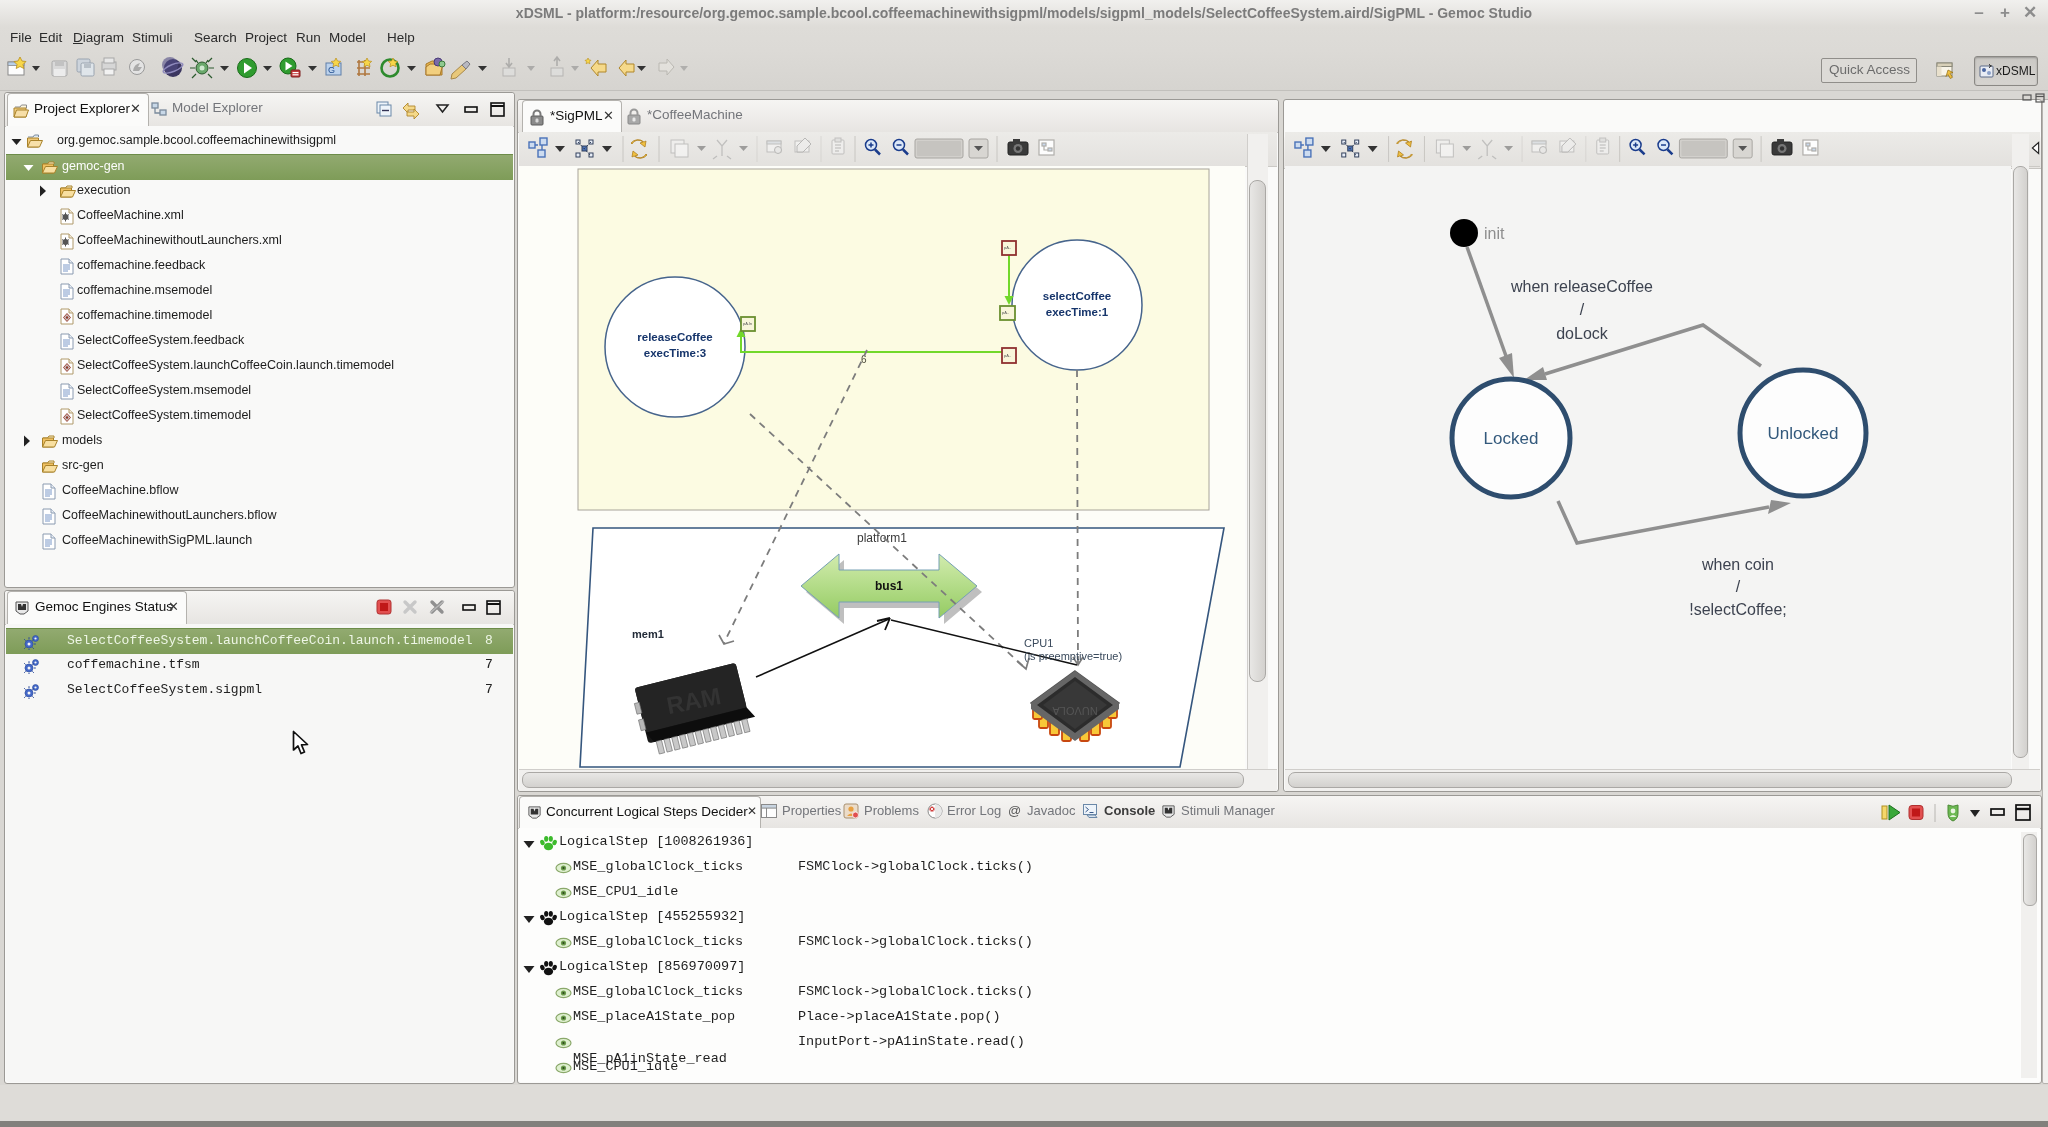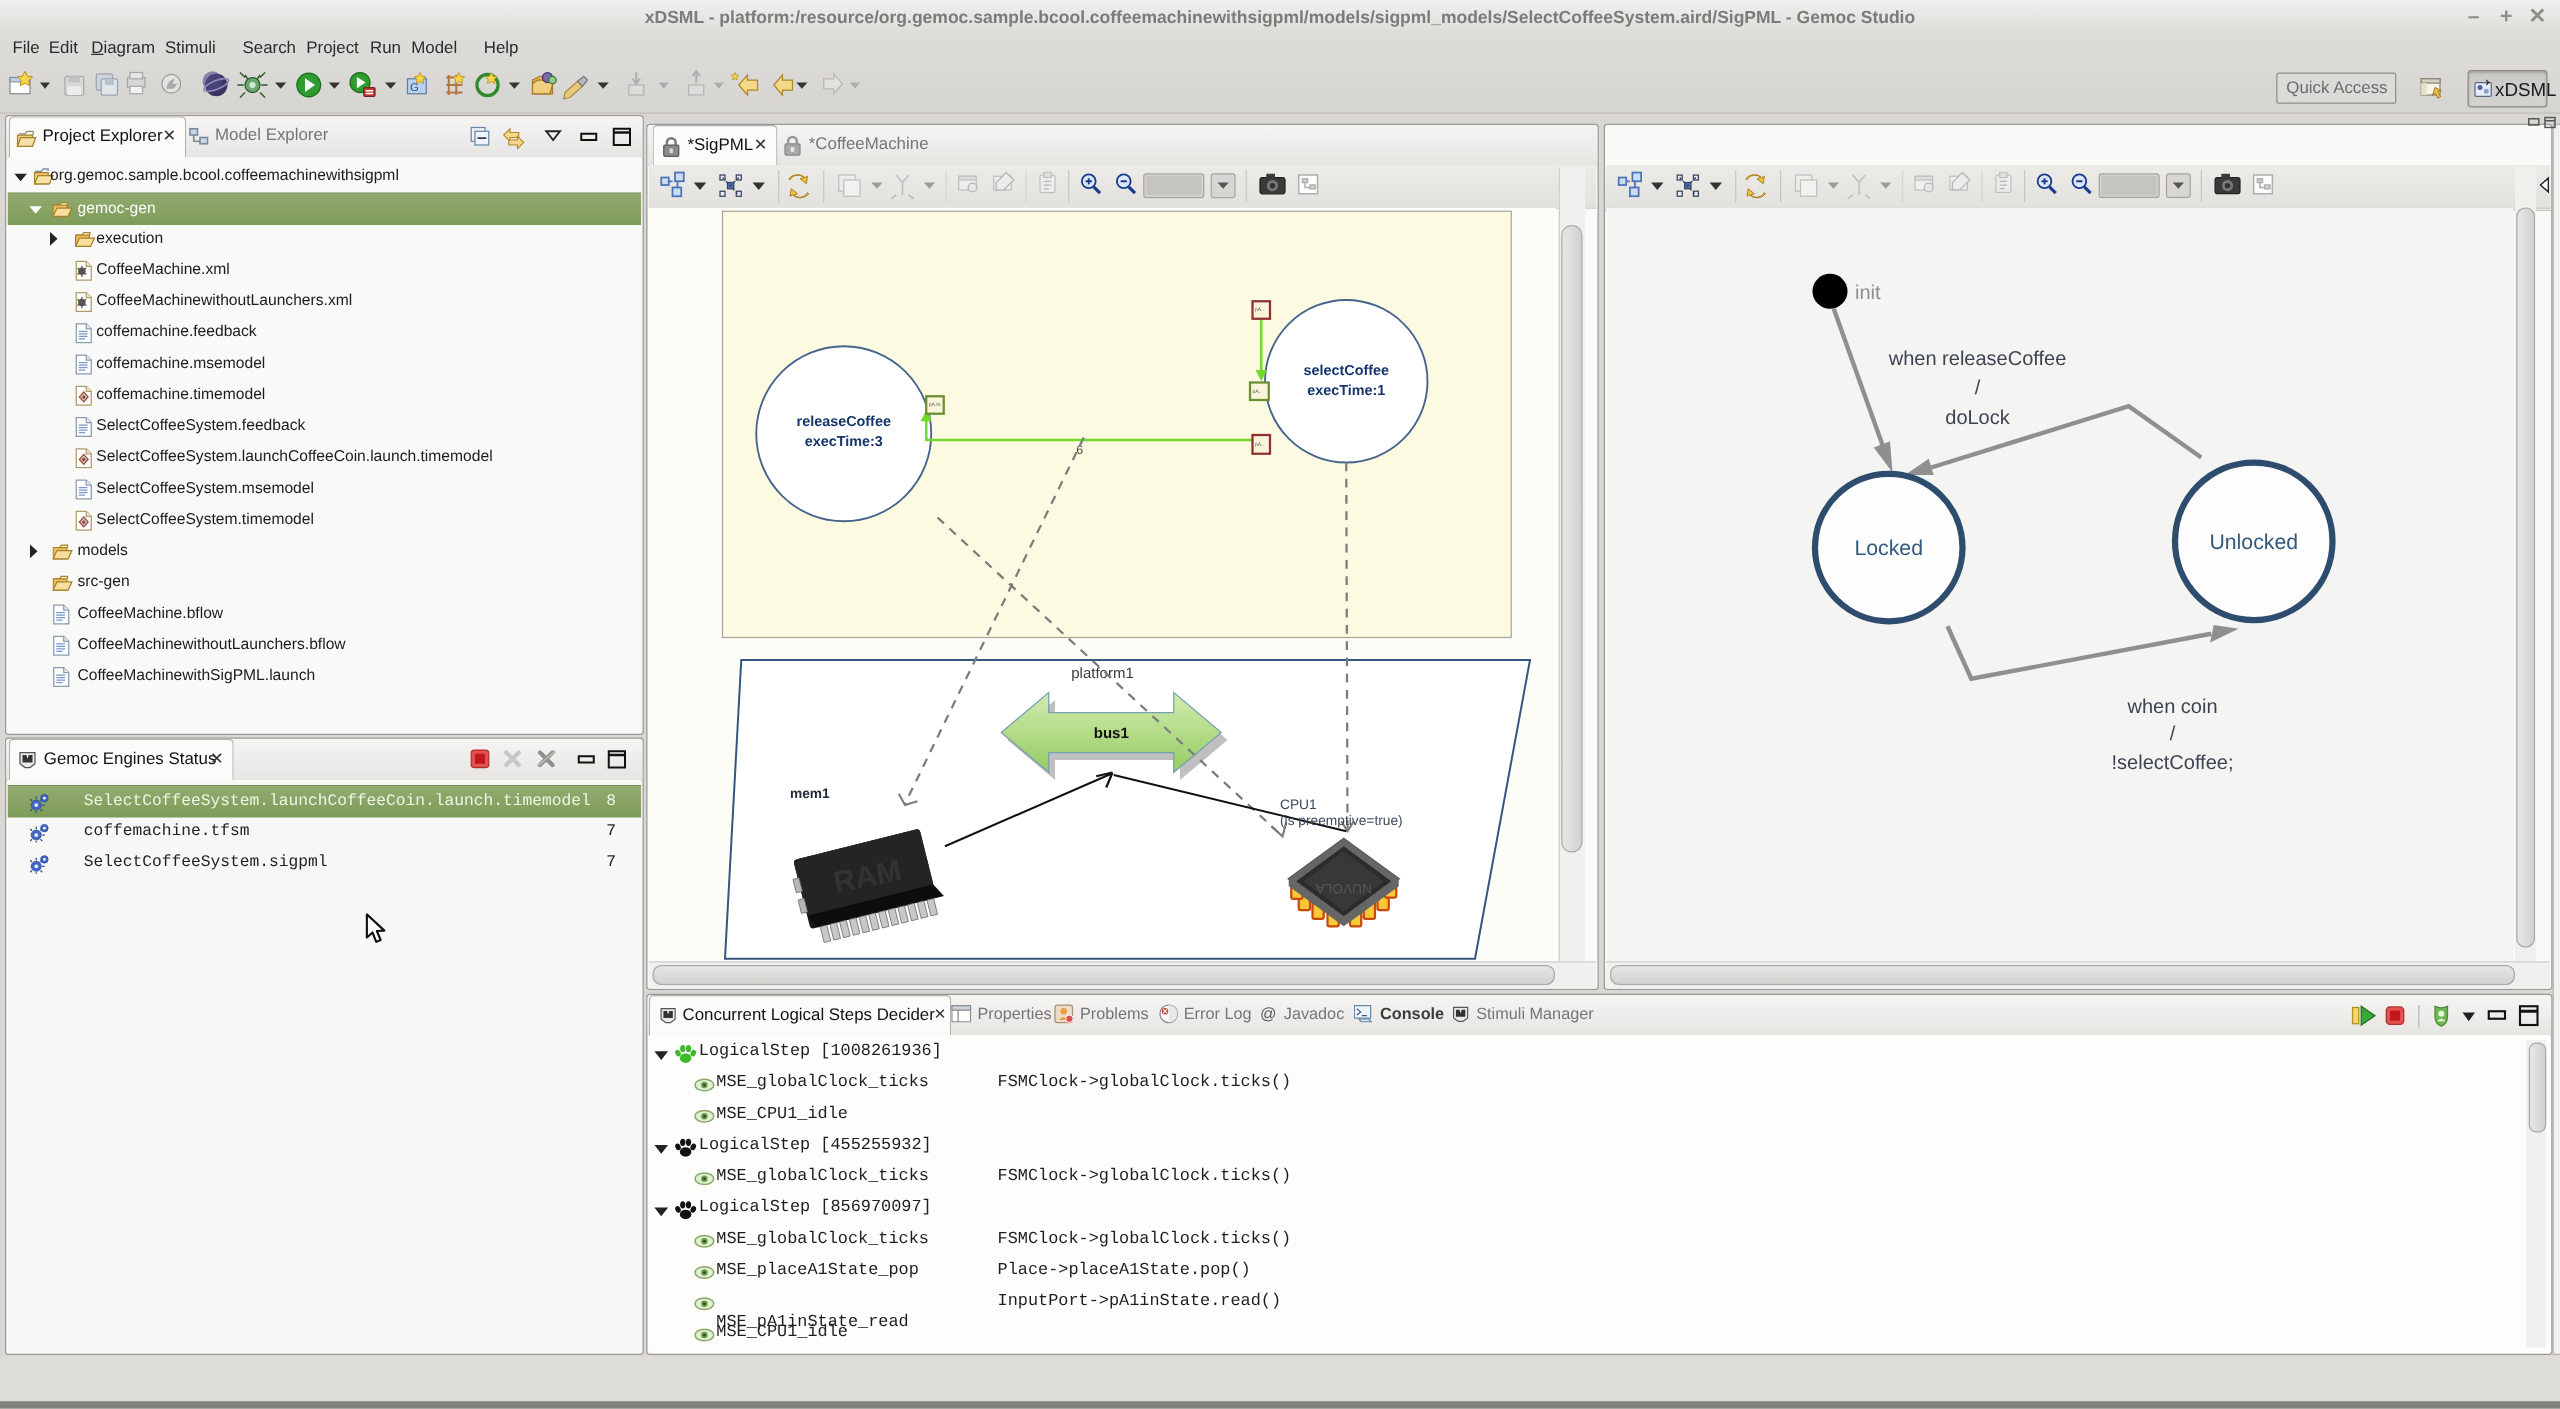--- a/index.html
+++ b/index.html
@@ -141,21 +141,21 @@
   <rect x="1" y="5.5" width="4.5" height="9.5" fill="#e8e0cc"></rect>
   <path d="M12 9 l5 2.5 -3 .8 2.5 4 -2.2 1.2 -2.3-4 -2 2z" fill="#f0c040" stroke="#906c10" stroke-width="0.7"></path>
 </svg>
 <div class="abs" style="left:1974px;top:6px;width:62px;height:28px;border:1px solid #8a8884;border-radius:3px;background:linear-gradient(#cac8c4,#d6d4d0);box-shadow:inset 0 1px 2px rgba(0,0,0,0.25);">
   <svg class="abs" style="left:4px;top:6px;" width="17" height="16" viewBox="0 0 17 16">
         <rect x="1" y="3" width="13" height="11" rx="1" fill="#e8ecf4" stroke="#5a6a88"></rect>
         <circle cx="5" cy="7" r="2" fill="#4a66a0"></circle>
         <circle cx="10" cy="10" r="2" fill="#8aa0c8"></circle>
         <path d="M10 1 l2 2 -2 2 M13 3 h-3" stroke="#333" fill="none" stroke-width="0.9"></path>
       </svg>
-  <span class="abs" style="left:21px;top:7px;font-size:15px;color:#1a1a1a;">xDSML</span>
+  <span class="abs" style="left:21px;top:7px;font-size:12px;color:#1a1a1a;">xDSML</span>
 </div>
   </div>
 
 <div class="panel" id="pexp" style="left:4px;top:92px;width:509px;height:494px;">
  <div class="tabbar">
   <div class="tab active" style="left:2px;width:140px;">
     <svg class="abs" style="left:5px;top:8px;" width="17" height="17" viewBox="0 0 17 17">
           <path d="M2 5 l5 0 1.5-2 5 0 0 3" fill="#fdf6e0" stroke="#8a8a8a"></path>
           <path d="M1 6 l12 0 0 9 -12 0z" fill="#f3cf82" stroke="#a8822a"></path>
           <path d="M1 15 l2.5-7 12 0 -2.5 7z" fill="#f7dfa8" stroke="#a8822a"></path>
@@ -193,21 +193,21 @@
         <svg class="abs" style="left:5px;top:9px;" width="11" height="8">
           <path d="M0.5 1 l10 0 -5 6z" fill="#222"></path>
         </svg>
         <span class="abs" style="left:21px;top:4px;">
           <svg width="17" height="16" viewBox="0 0 17 16">
             <path d="M1 4 l5 0 1.5-2 4 0 0 2" fill="#dce8f4" stroke="#7a8a9c"></path>
             <path d="M0.5 5 l11 0 0 9 -11 0z" fill="#f0c878" stroke="#a8822a"></path>
             <path d="M0.5 14 l3-6.5 12 0 -3 6.5z" fill="#f7e0aa" stroke="#a8822a"></path>
           </svg>
         </span>
-        <span class="abs" style="left:34px;top:4px;">org.gemoc.sample.bcool.coffeemachinewithsigpml</span>
+        <span class="abs" style="left:51px;top:4px;">org.gemoc.sample.bcool.coffeemachinewithsigpml</span>
       </div>
 <div class="abs" style="left:0;top:28px;width:507px;height:25px;background:linear-gradient(#92aa70,#7e9c58);border-top:1px solid #6d8c49;">
         <svg class="abs" style="left:17px;top:9px;" width="11" height="8">
           <path d="M0.5 1 l10 0 -5 6z" fill="#ffffff"></path>
         </svg>
         <span class="abs" style="left:36px;top:4px;">
           <svg width="17" height="16" viewBox="0 0 17 16">
             <path d="M1 5 l4.5 0 1.5-2 5 0 0 2" fill="#fdf2cf" stroke="#a8822a"></path>
             <path d="M0.5 5 l11 0 0 9 -11 0z" fill="#f0c060" stroke="#a8822a"></path>
             <path d="M0.5 14 l3-6.5 12 0 -3 6.5z" fill="#f8dfa0" stroke="#a8822a"></path>

